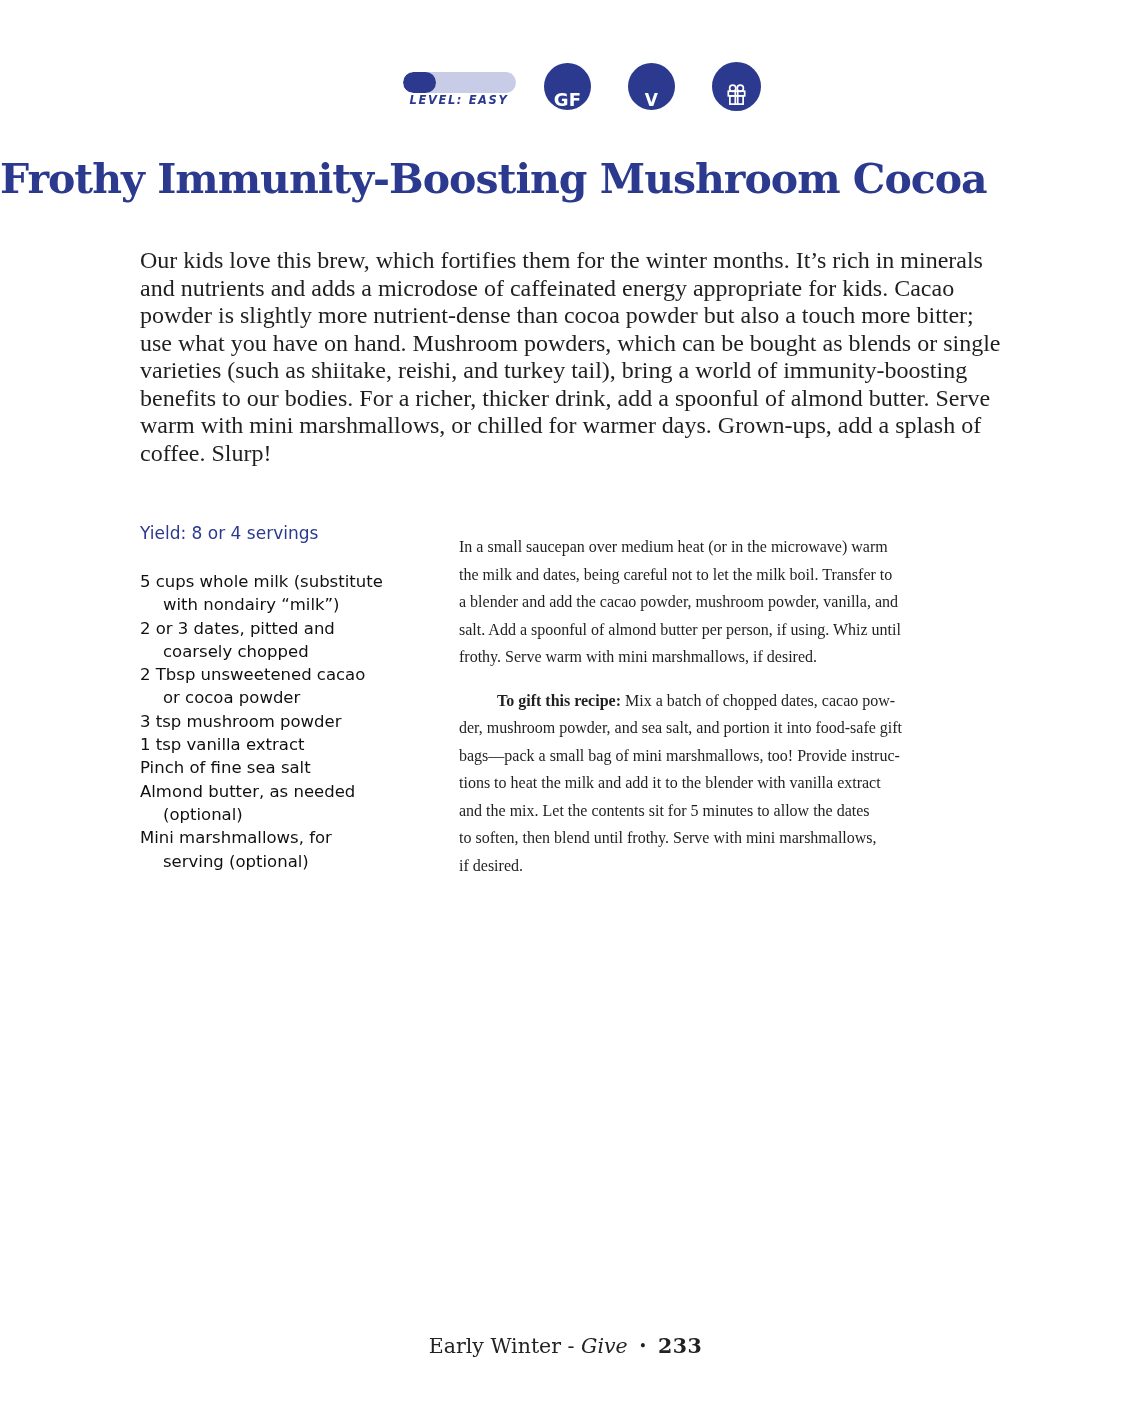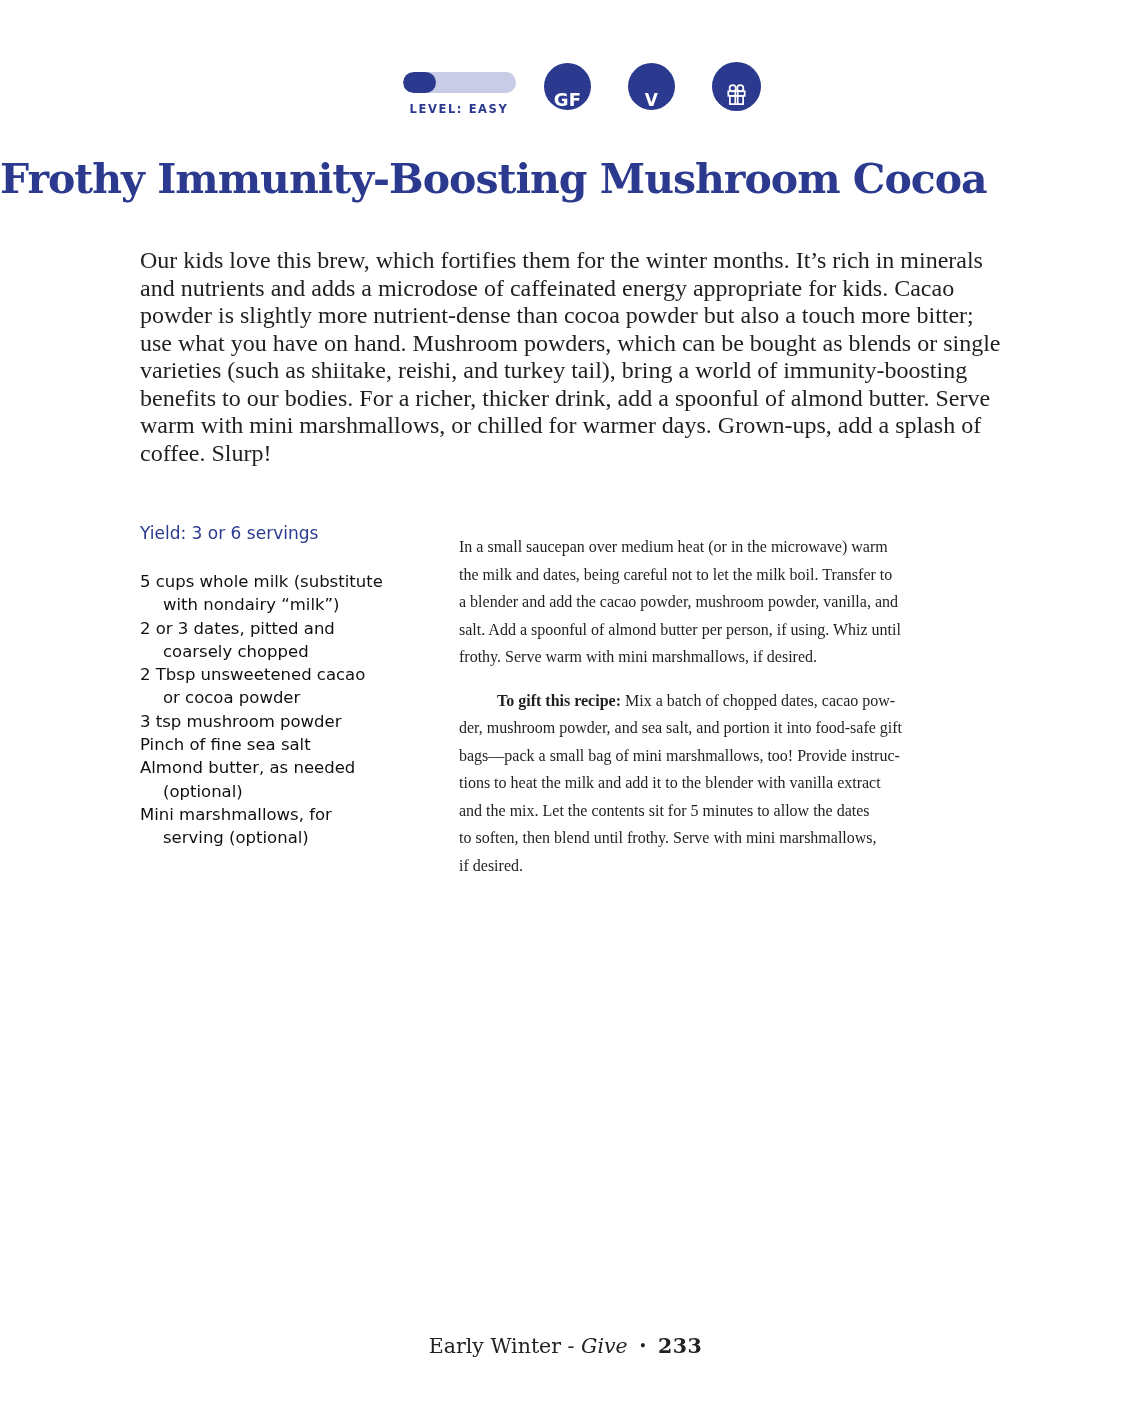--- a/index.html
+++ b/index.html
@@ -15,24 +15,23 @@
     background:#ffffff;
     overflow:hidden;
     font-family:"Liberation Serif", serif;
   }
 
   
   .level-indicator{position:absolute;left:399px;top:72px;width:120px;text-align:center;}
   .level-bar{width:113px;height:21px;margin:0 auto;border-radius:11px;background:var(--lavender);overflow:hidden;}
   .level-fill{height:100%;border-radius:11px;background:var(--blue);}
   .level-label{
-    margin-top:9px;
     font-family:"DejaVu Sans","Liberation Sans",sans-serif;
     font-weight:700;font-size:11.5px;letter-spacing:1.6px;
-    color:var(--blue);white-space:nowrap;
+    color:var(--blue);white-space:nowrap;font-style:italic;
   }
   .badge{
     position:absolute;top:63px;width:47px;height:47px;border-radius:50%;
     background:var(--blue);display:flex;align-items:flex-end;justify-content:center;
     color:#ffffff;
     font-family:"DejaVu Sans","Liberation Sans",sans-serif;
     font-weight:700;font-size:18px;letter-spacing:0.3px;
   }
   .badge-gf{left:544px;}
   .badge-v{left:628px;font-size:17px;}
@@ -129,29 +128,30 @@
   <div class="intro">Our kids love this brew, which fortifies them for the winter months. It’s rich in minerals
 and nutrients and adds a microdose of caffeinated energy appropriate for kids. Cacao
 powder is slightly more nutrient-dense than cocoa powder but also a touch more bitter;
 use what you have on hand. Mushroom powders, which can be bought as blends or single
 varieties (such as shiitake, reishi, and turkey tail), bring a world of immunity-boosting
 benefits to our bodies. For a richer, thicker drink, add a spoonful of almond butter. Serve
 warm with mini marshmallows, or chilled for warmer days. Grown-ups, add a splash of
 coffee. Slurp!</div>
 
   <div class="ingredients-col">
-    <div class="yield">Yield: 3 or 6 servings</div>
+    <div class="yield">Yield: 8 or 4 servings</div>
     <div>
       <div class="ingredient">5 cups whole milk (substitute
 with nondairy “milk”)</div>
       <div class="ingredient">2 or 3 dates, pitted and
 coarsely chopped</div>
       <div class="ingredient">2 Tbsp unsweetened cacao
 or cocoa powder</div>
       <div class="ingredient">3 tsp mushroom powder</div>
+      <div class="ingredient">1 tsp vanilla extract</div>
       <div class="ingredient">Pinch of fine sea salt</div>
       <div class="ingredient">Almond butter, as needed
 (optional)</div>
       <div class="ingredient">Mini marshmallows, for
 serving (optional)</div>
     </div>
   </div>
 
   <div class="instructions-col">
     <p class="step">In a small saucepan over medium heat (or in the microwave) warm

